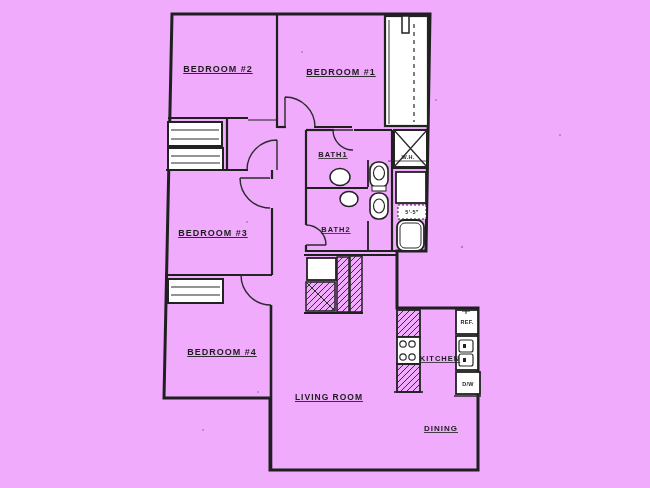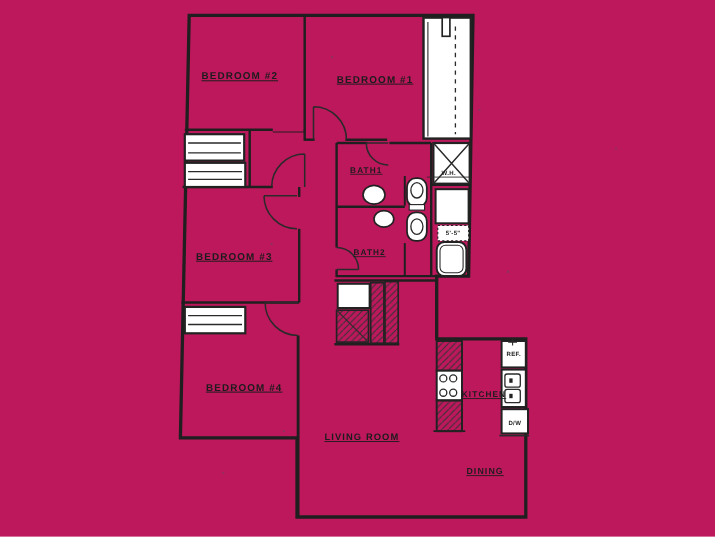--- a/index.html
+++ b/index.html
@@ -1,17 +1,17 @@
 <!DOCTYPE html>
 <html><head>
 <meta charset="utf-8">
 <title>Floor Plan</title>
 <style>
   html,body{margin:0;padding:0;background:#ffffff;}
-  .page{position:relative;width:650px;height:488px;background:#be185d;overflow:hidden;
+  .page{position:relative;width:650px;height:488px;background:#f0abfc;overflow:hidden;
         font-family:"Liberation Sans",sans-serif;}
   svg{position:absolute;left:0;top:0;}
   .wall{stroke:#1f1f1f;fill:none;}
   .thin{stroke:#2a2a2a;fill:none;}
   .fix{stroke:#222;fill:#ffffff;}
   .lbl{font-family:"Liberation Sans","DejaVu Sans",sans-serif;font-weight:bold;
        fill:#1c1c1c;letter-spacing:1px;text-decoration:underline;}
   .sml{font-family:"Liberation Sans","DejaVu Sans",sans-serif;font-weight:bold;
        fill:#1c1c1c;letter-spacing:0.3px;}
   .speck{fill:#555;opacity:0.45;}

